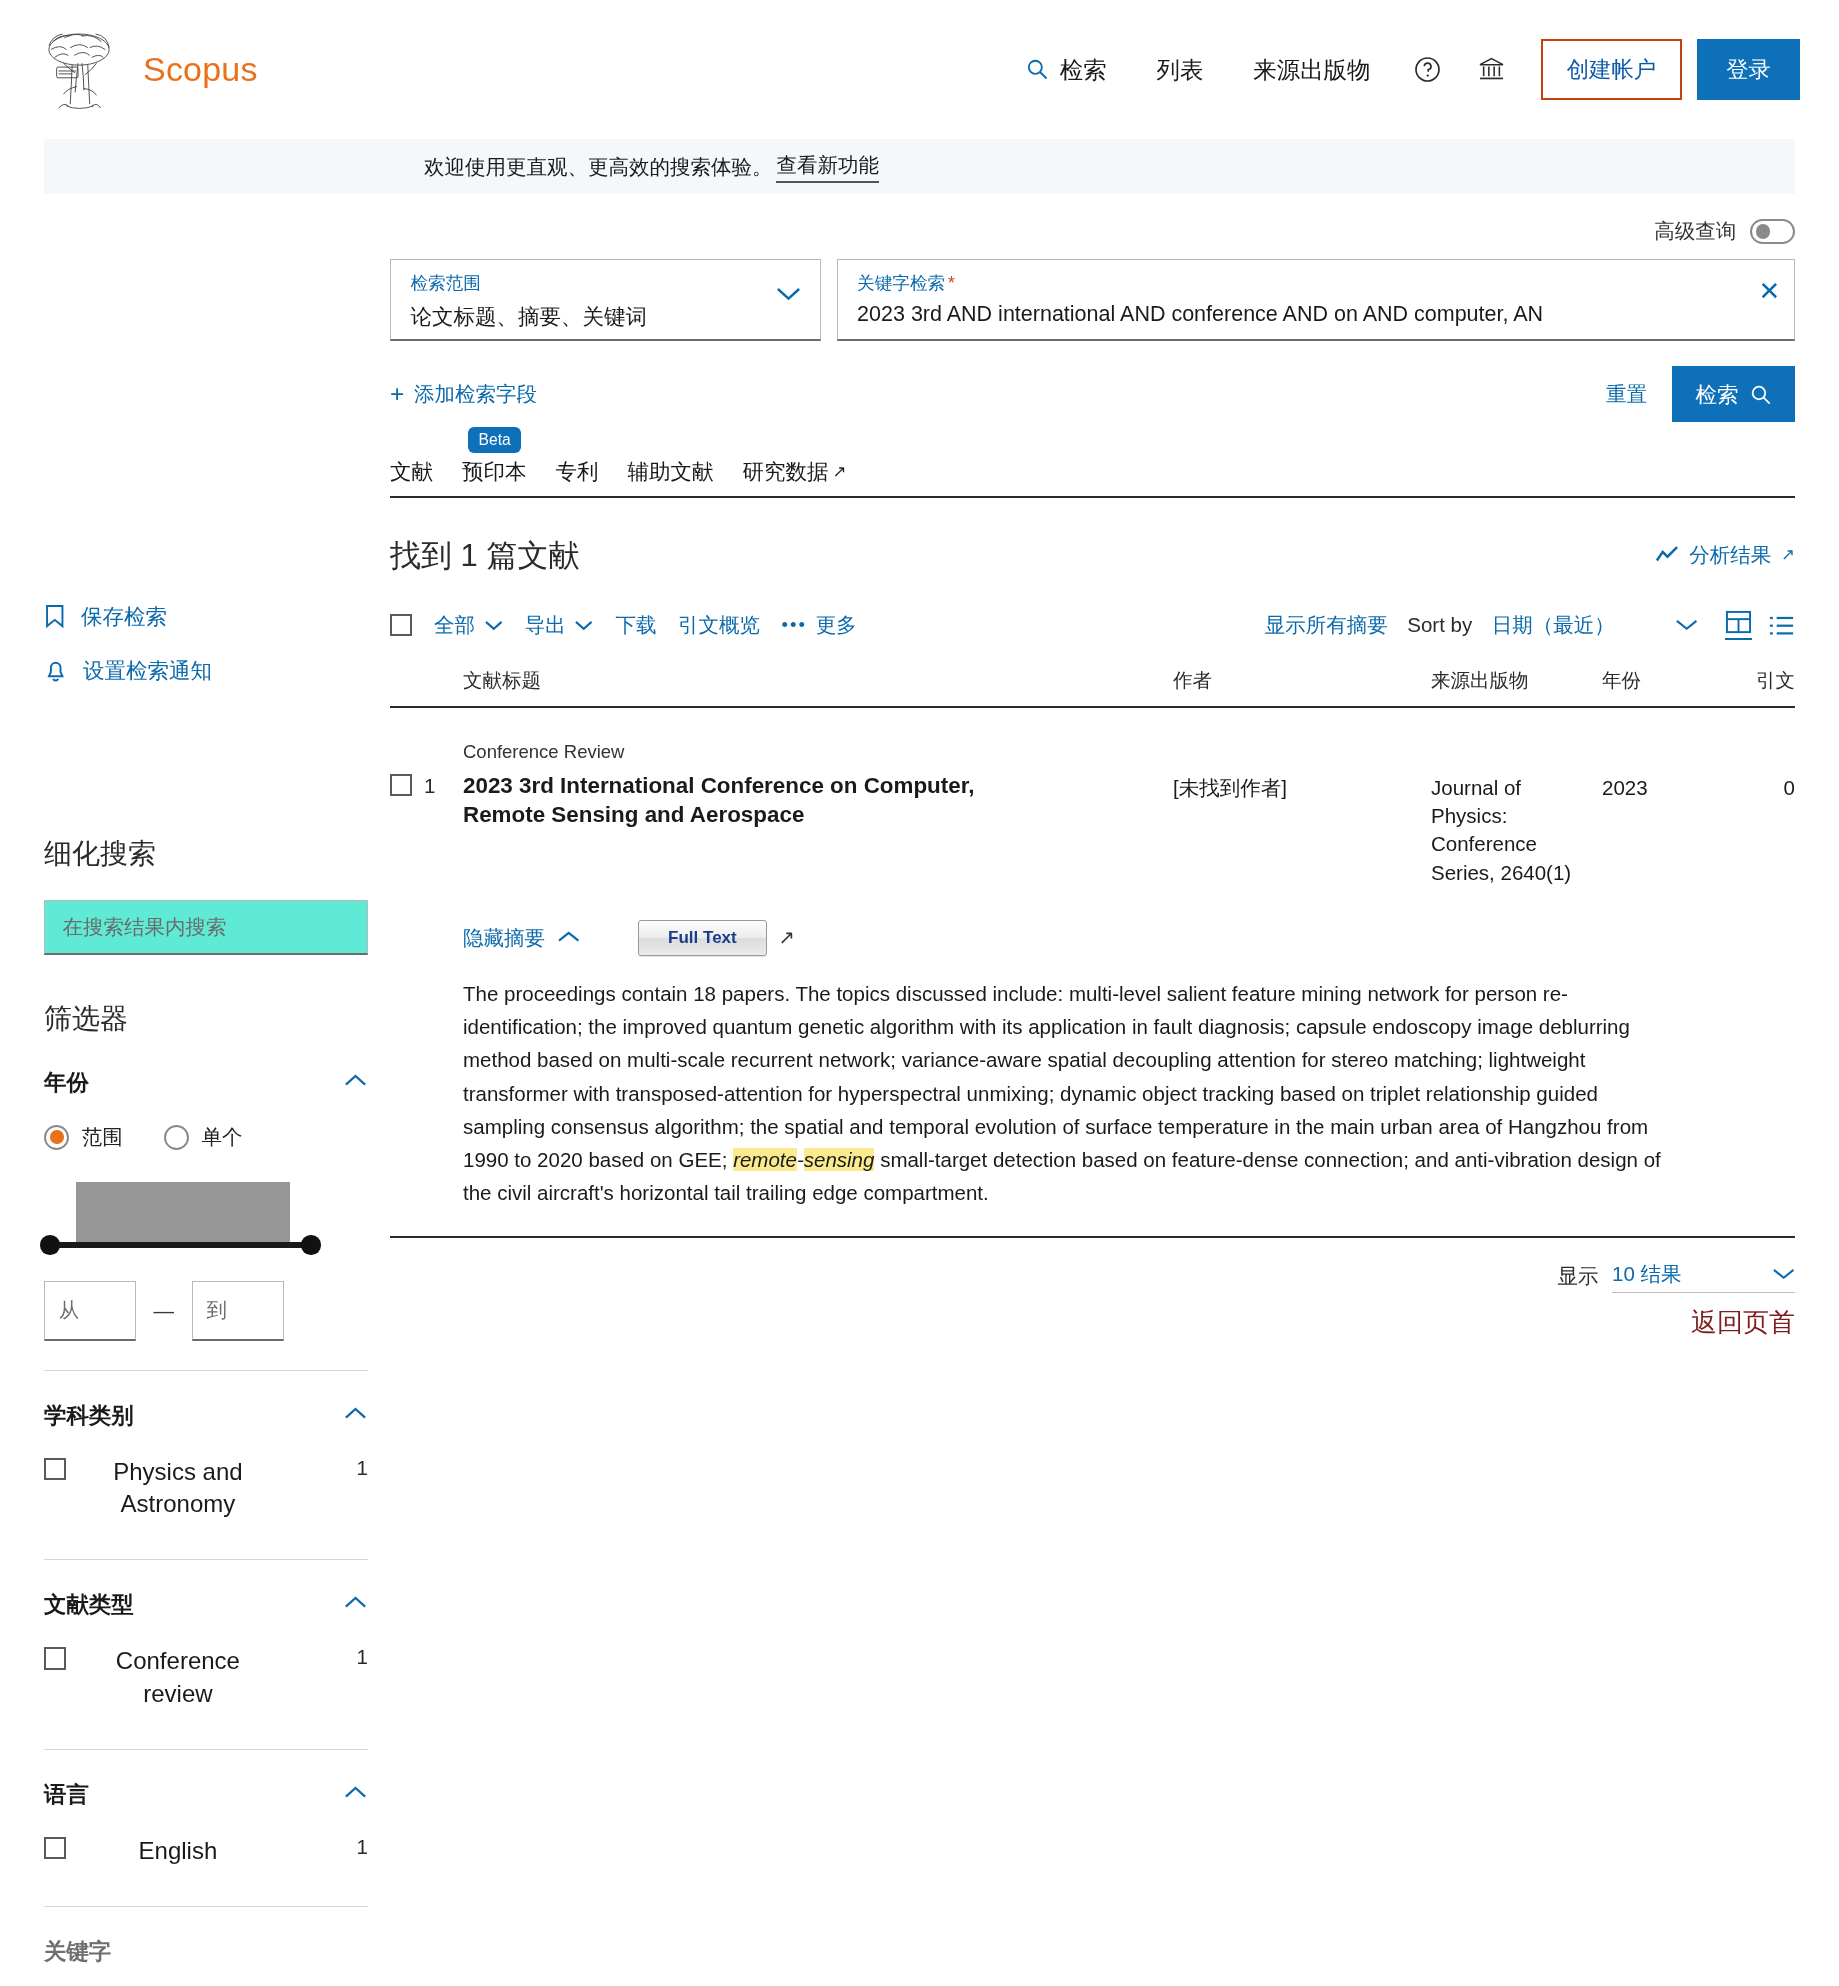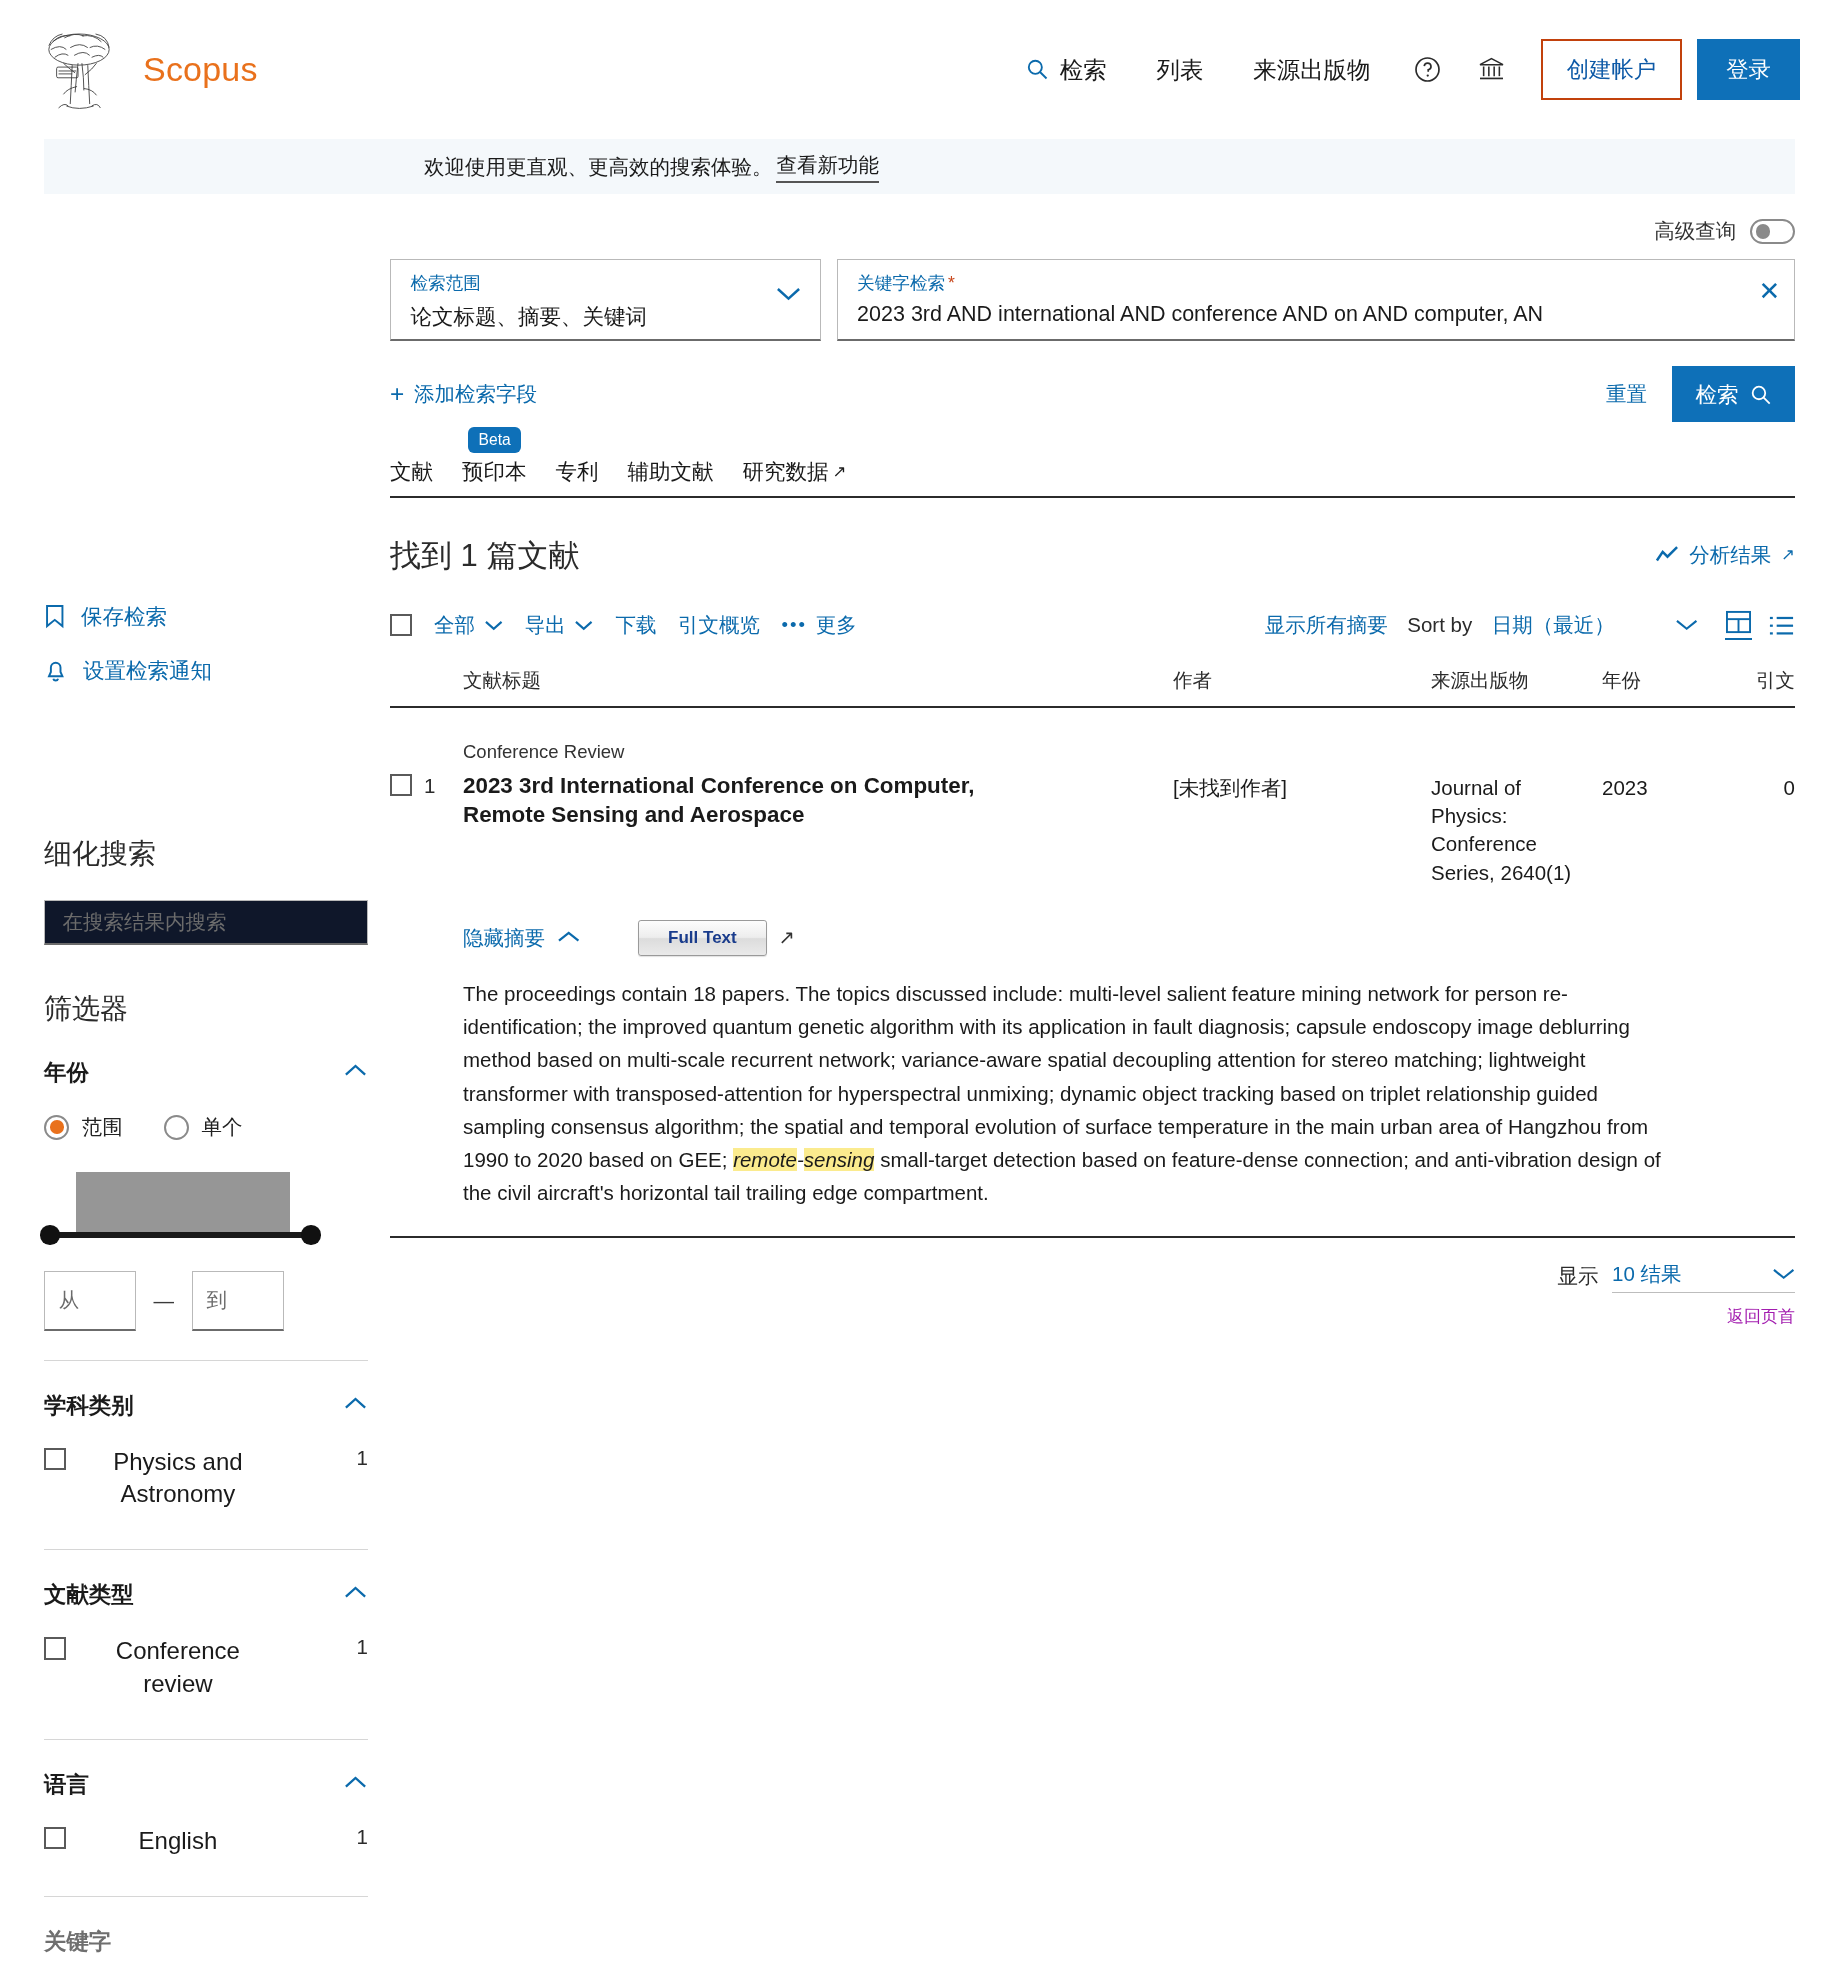--- a/index.html
+++ b/index.html
@@ -343,22 +343,22 @@
   .show-label { color: #2b2b2b; }
   .show-val {
     color: #0b6aac;
     border-bottom: 1px solid #bdbdbd;
     padding-bottom: 3.9px;
     display: flex; align-items: center; gap: 90px;
     cursor: pointer;
   }
   .back-top {
     text-align: right;
-    color: #a21caf;
-    font-size: 17px;
+    color: #7f1d1d;
+    font-size: 26px;
     padding-top: 11.7px;
     cursor: pointer;
   }
 
   
   .side-actions { padding-top: 408px; }
   .side-action {
     display: flex; align-items: center; gap: 15.6px;
     color: #0b6aac;
     font-size: 21.5px;
@@ -366,24 +366,24 @@
     margin-bottom: 25px;
   }
   .refine-title {
     font-size: 28px;
     color: #2b2b2b;
     padding-top: 125px;
   }
   .search-within {
     margin-top: 27px;
     width: 324px;
-    height: 45px;
+    height: 55px;
     border: 1px solid #b9b9b9;
     border-bottom: 2.9px solid #6b6b6b;
-    background: #0f172a;
+    background: #5eead4;
     font-size: 20.5px;
     color: #6b6b6b;
     padding: 0 17.6px;
     font-family: "Liberation Sans", sans-serif;
   }
   .search-within::placeholder { color: #6b6b6b; opacity: 1; }
   .filters-title { font-size: 28px; color: #2b2b2b; padding-top: 45px; }
 
   .facet { width: 324px; }
   .facet-head {

